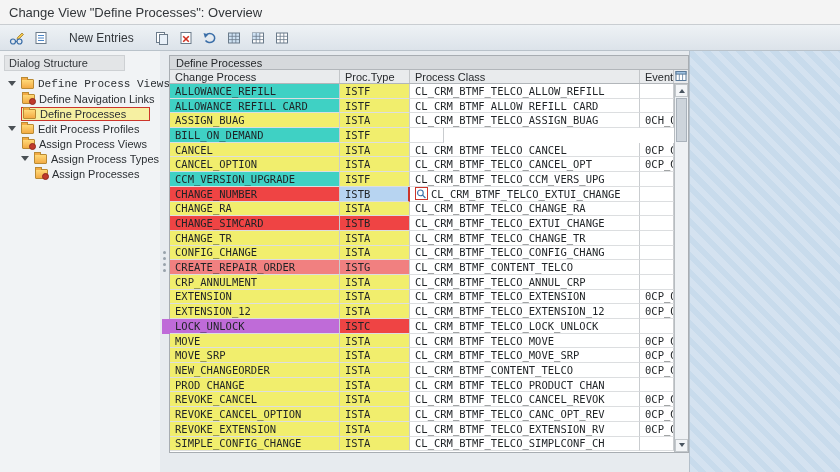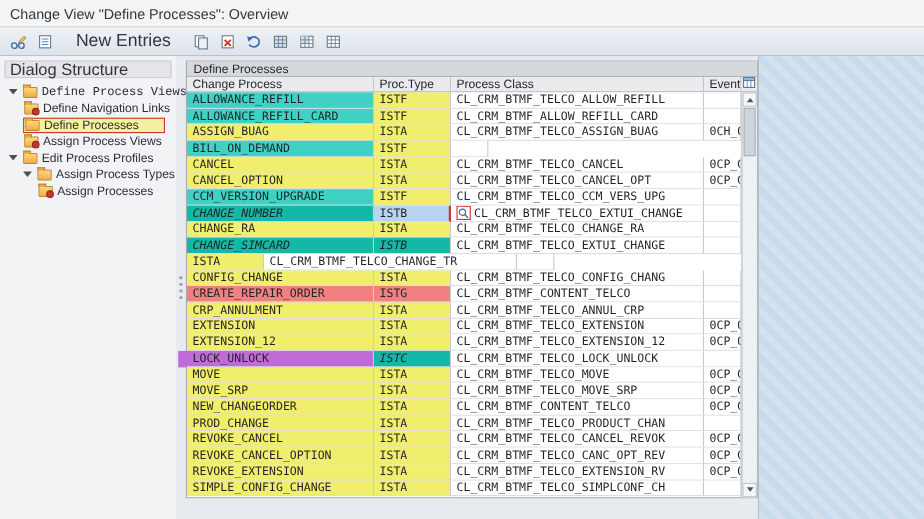--- a/index.html
+++ b/index.html
@@ -9,28 +9,28 @@
   
   .titlebar { height:25px; background:#f4f4f4; border-bottom:1px solid #c9cdd1;
     display:flex; align-items:center; padding-left:9px; font-size:13px; color:#32363a; }
 
   
   .toolbar { height:26px; background:linear-gradient(#eef2f5,#dce3ea);
     border-bottom:1px solid #b9c2ca; display:flex; align-items:center; padding-left:5px; }
   .tb-btn { width:24px; height:21px; border:none; background:transparent; display:flex;
     align-items:center; justify-content:center; cursor:default; }
   .tb-btn .icon { display:flex; }
-  .tb-text { font-size:16px; color:#32363a; background:transparent; border:none;
+  .tb-text { font-size:12px; color:#32363a; background:transparent; border:none;
     height:21px; padding:0 10px; margin:0 6px; }
 
   
   .main { display:flex; height:421px; align-items:stretch; }
   .left-col { width:160px; padding:4px 0 0 4px; background:#f1f3f5; }
   .panel-header { height:16px; background:#e3e5e7; border:1px solid #cdd0d3;
-    font-size:15px; color:#32363a; display:flex; align-items:center; padding-left:4px; width:152px; }
+    font-size:11px; color:#32363a; display:flex; align-items:center; padding-left:4px; width:121px; }
   .tree { padding-top:5px; }
   .tree-item { height:15px; display:flex; align-items:center; font-size:11px; color:#2b2f33; }
   .caret { width:0; height:0; border-left:4px solid transparent; border-right:4px solid transparent;
     border-top:5px solid #4a5055; margin-right:4px; }
   .row-inner { display:flex; align-items:center; height:14px; padding:0 3px 0 1px; }
   .row-inner.sel { background:#f6f0a2; border:1px solid #cc352b; flex:1; margin-right:10px; }
   .folder { width:13px; height:10px; margin-right:4px; position:relative; flex:none;
     background:linear-gradient(#ffd977,#f3ab44); border:1px solid #b98a34; border-radius:1px; }
   .folder::before { content:""; position:absolute; top:-3px; left:-1px; width:5px; height:2px;
     background:#f3ab44; border:1px solid #b98a34; border-bottom:none; }
@@ -56,21 +56,21 @@
 
   .rows { position:relative; height:367.5px; }
   .row { display:flex; height:14.7px; position:relative; }
   .cell { border-right:1px solid #c9cccf; border-bottom:1px solid #dcdee0;
     font-family:"DejaVu Sans Mono",monospace; font-size:10.5px; color:#1f2326;
     display:flex; align-items:center; padding-left:5px; white-space:nowrap; overflow:hidden; background:#fff; }
   .hl-yellow { background:#f1ee6d; }
   .hl-teal { background:#3fd1c4; }
   .hl-red { background:#f18080; }
   .hl-purple { background:#bf6bd8; }
-  .hl-none { background:#14b8a6;font-style:italic; }
+  .hl-none { background:#ef4444; }
   .cell-selected { background:#b7d4f1; border-right:2px solid #cc352b; }
   .edge-purple::before { content:""; position:absolute; left:-8px; top:0; width:8px; height:14.7px; background:#bf6bd8; }
   .f4 { width:13px; height:13px; border:1px solid #cc352b; background:#fff; margin-right:3px;
     display:inline-flex; align-items:center; justify-content:center; flex:none; }
 
   
   .vscroll { position:absolute; top:0; right:0; width:14px; height:367.5px;
     background:#eef1f4; border-left:1px solid #b7bcc0; }
   .sb-btn { position:absolute; left:0; width:13px; height:13px; background:#f3f5f7;
     border:1px solid #c3c8cc; display:flex; align-items:center; justify-content:center; }
@@ -185,31 +185,31 @@
             <span class="folder leaf-dot"></span>
             <span class="tlabel">Define Navigation Links</span>
           </span>
         </div>
         <div class="tree-item" style="padding-left: 17px;">
           <span class="row-inner sel">
             <span class="folder"></span>
             <span class="tlabel">Define Processes</span>
           </span>
         </div>
+        <div class="tree-item" style="padding-left: 4px;">
+          <span class="caret"></span>
+          <span class="row-inner">
+            <span class="folder"></span>
+            <span class="tlabel">Edit Process Profiles</span>
+          </span>
+        </div>
         <div class="tree-item" style="padding-left: 17px;">
           <span class="row-inner">
             <span class="folder leaf-dot"></span>
             <span class="tlabel">Assign Process Views</span>
-          </span>
-        </div>
-        <div class="tree-item" style="padding-left: 4px;">
-          <span class="caret"></span>
-          <span class="row-inner">
-            <span class="folder"></span>
-            <span class="tlabel">Edit Process Profiles</span>
           </span>
         </div>
         <div class="tree-item" style="padding-left: 17px;">
           <span class="caret"></span>
           <span class="row-inner">
             <span class="folder"></span>
             <span class="tlabel">Assign Process Types</span>
           </span>
         </div>
         <div class="tree-item" style="padding-left: 30px;">
@@ -307,20 +307,21 @@
             <div class="cell w-class">CL_CRM_BTMF_TELCO_CHANGE_RA</div>
             <div class="cell w-event"></div>
           </div>
           <div class="row">
             <div class="cell w-name hl-none">CHANGE_SIMCARD</div>
             <div class="cell w-type hl-none">ISTB</div>
             <div class="cell w-class">CL_CRM_BTMF_TELCO_EXTUI_CHANGE</div>
             <div class="cell w-event"></div>
           </div>
           <div class="row">
+            <div class="cell w-name hl-yellow">CHANGE_TR</div>
             <div class="cell w-type hl-yellow">ISTA</div>
             <div class="cell w-class">CL_CRM_BTMF_TELCO_CHANGE_TR</div>
             <div class="cell w-event"></div>
           </div>
           <div class="row">
             <div class="cell w-name hl-yellow">CONFIG_CHANGE</div>
             <div class="cell w-type hl-yellow">ISTA</div>
             <div class="cell w-class">CL_CRM_BTMF_TELCO_CONFIG_CHANG</div>
             <div class="cell w-event"></div>
           </div>

